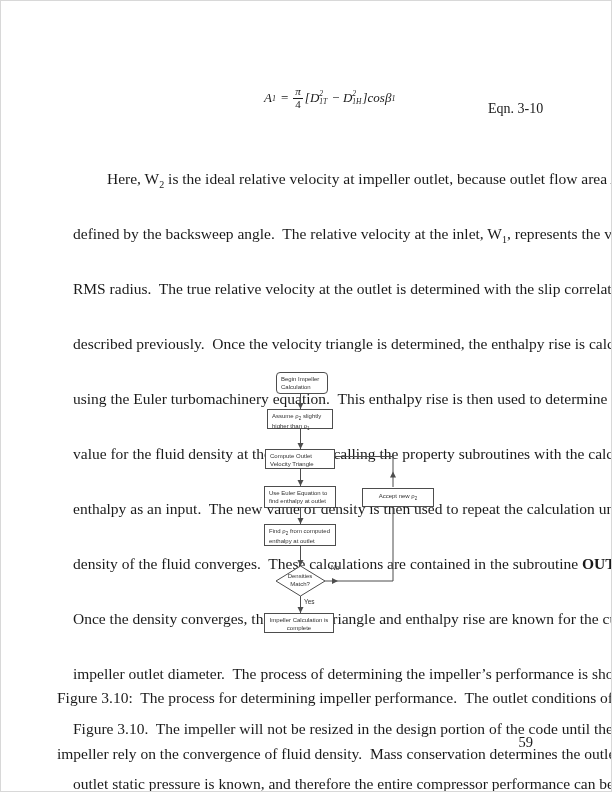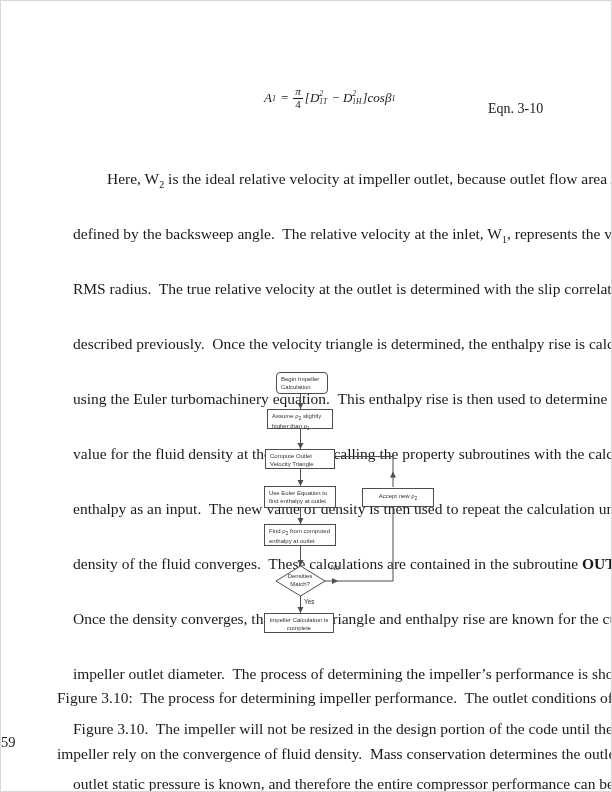--- a/index.html
+++ b/index.html
@@ -59,21 +59,21 @@
   }
   .fc-label-no{left:330px;top:563px;}
   .fc-label-yes{left:303px;top:597px;}
   
   .caption{
     position:absolute;left:56px;top:651px;width:500px;
     text-align:center;font-size:15.5px;line-height:18.6px;white-space:pre;
   }
   .page-number{
     position:absolute;left:0;top:733px;width:532px;
-    text-align:left;font-size:14.5px;
+    text-align:right;font-size:14.5px;
   }
 </style>
 </head>
 <body>
 
 <div class="page">
 
   <div class="equation">
     <span>A</span>
       <sub>1</sub>

